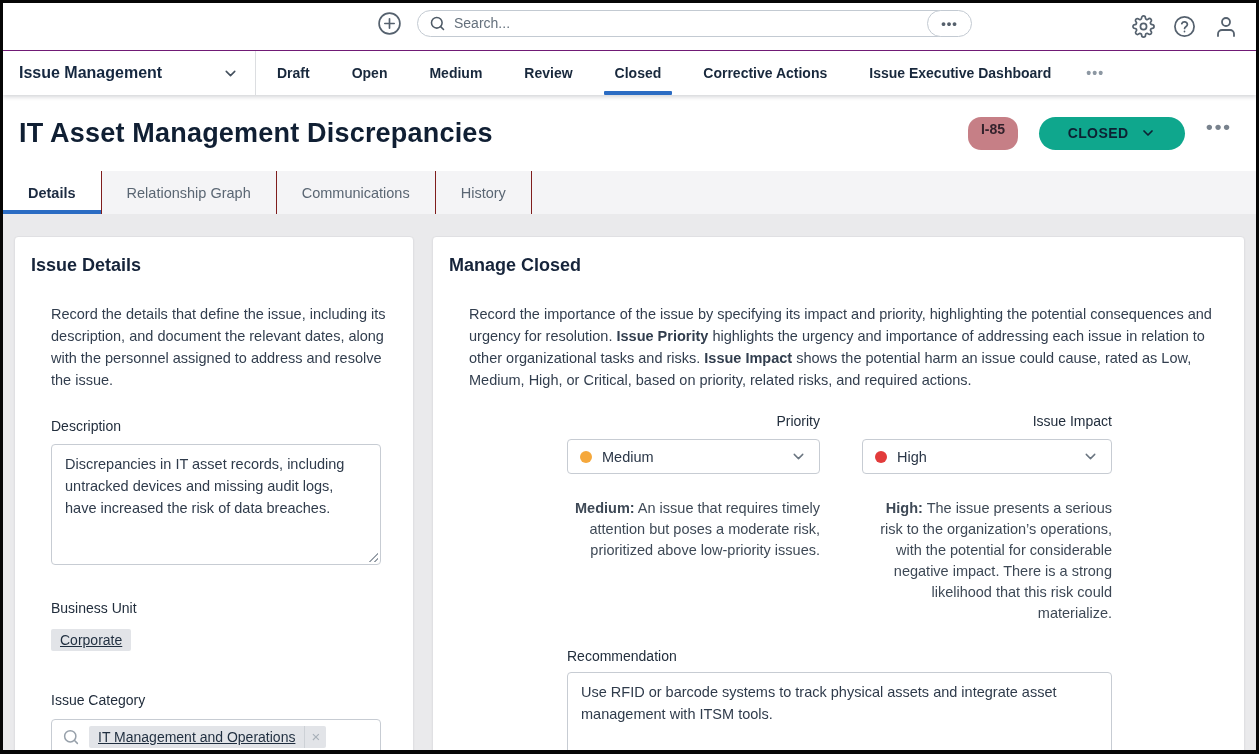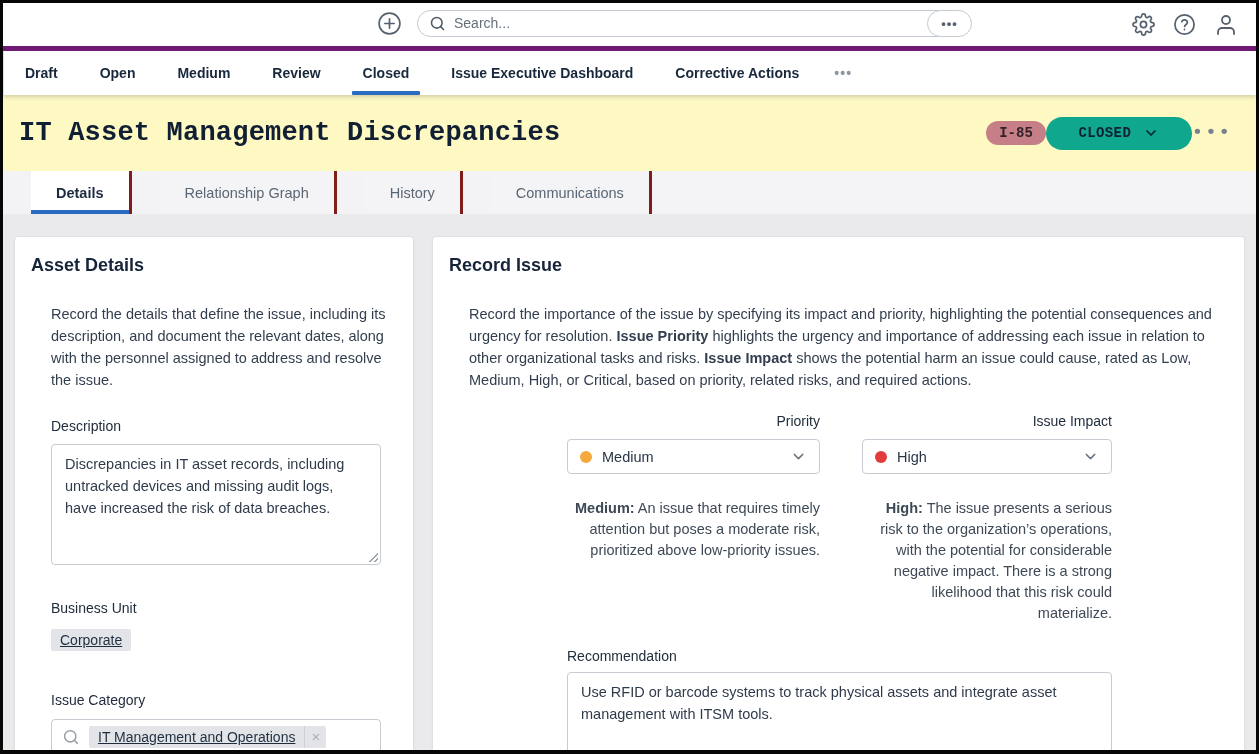--- a/index.html
+++ b/index.html
@@ -3,21 +3,21 @@
 <meta charset="utf-8">
 <style>
   * { margin:0; padding:0; box-sizing:border-box; }
   body { background:#888; font-family:"Liberation Sans", sans-serif; }
   .window{
     width:1259px; height:754px; position:relative; overflow:hidden;
     border:3px solid #060606; border-bottom-width:4px;
     background:#eaeaec; color:#1c2b40;
   }
   
-  .topbar{ height:48px; background:#fff; border-bottom:5px solid #701a75;
+  .topbar{ height:48px; background:#fff; border-bottom:1px solid #701a75;
     display:flex; align-items:center; position:relative; z-index:20;}
   .topbar-center{ position:absolute; left:374px; top:0; height:40px; display:flex; align-items:center; gap:15px;}
   .icon-btn{ display:flex; align-items:center; justify-content:center; cursor:pointer; }
   .searchbar{ position:relative; width:540px; height:27px; border:1px solid #c3cad2; border-radius:14px;
     display:flex; align-items:center; padding:0 40px 0 11px; gap:8px; background:#fff;}
   .searchbar input{ border:none; outline:none; flex:1; font-size:14px; color:#2c3a4a; font-family:inherit; background:transparent;}
   .searchbar input::placeholder{ color:#64707c; }
   .search-more{ position:absolute; right:-16px; top:-1px; height:27px; min-width:45px; background:#fff;
     border:1px solid #c3cad2; border-radius:14px; display:flex; align-items:center; justify-content:center;
     color:#55606c; font-size:13px; font-weight:700; letter-spacing:1px; cursor:pointer;}
@@ -28,32 +28,32 @@
   .app-menu{ width:252px; padding:0 16px; display:flex; align-items:center; justify-content:space-between;
     font-size:16px; font-weight:700; color:#15273f; cursor:pointer;}
   .nav-divider{ width:1px; background:#dcdee1; }
   .nav-tabs{ display:flex; align-items:stretch; }
   .nav-tab{ position:relative; display:flex; align-items:center; padding:0 21px;
     font-size:14px; font-weight:600; color:#18283c; cursor:pointer; white-space:nowrap;text-align:right;}
   .nav-tab .active-bar{ position:absolute; left:10px; right:10px; bottom:0; height:4px; border-radius:1px;}
   .nav-more{ display:flex; align-items:center; padding:0 14px; color:#8d98a3;
     font-weight:700; font-size:14px; letter-spacing:1px; cursor:pointer;}
   
-  .page-header{ height:76px; background:#fef9c3; display:flex; align-items:center; padding:0 24px 0 16px;font-family:Liberation Mono, monospace;}
+  .page-header{ height:76px; background:#ffffff; display:flex; align-items:center; padding:0 24px 0 16px;}
   .page-header h1{ font-size:27px; font-weight:700; color:#101f33; letter-spacing:.2px;}
-  .header-right{ margin-left:auto; display:flex; align-items:center; }
+  .header-right{ margin-left:auto; display:flex; gap:21px;}
   .id-badge{ padding:4px 13px; border-radius:13px; font-size:14px; font-weight:700; color:#33222c;}
   .status-btn{ min-width:146px; height:33px; border-radius:17px; border:none; cursor:pointer;
     display:flex; align-items:center; justify-content:center; gap:12px;
     font-size:14px; font-weight:700; color:#0d2133; letter-spacing:.4px; font-family:inherit;}
   .header-more{ color:#78828d; font-size:19px; font-weight:700; letter-spacing:2px; cursor:pointer; line-height:1;}
   
   .record-tabs{ height:43px; display:flex; align-items:stretch; background:#f3f3f5;}
   .record-tab{ position:relative; display:flex; align-items:center; padding:0 25px;
-    font-size:14.5px; color:#5a6673; background:#f4f4f6; border-right:3px solid #7f1d1d; cursor:pointer;margin-left:28px;}
+    font-size:14.5px; color:#5a6673; background:#f4f4f6; border-right:1px solid #7f1d1d; cursor:pointer;}
   .record-tab.active{ background:#fff; color:#1c2b41; font-weight:700;}
   .record-tab .active-bar{ position:absolute; left:0; right:0; bottom:0; height:4px;}
   .record-tabs .filler{ flex:1; background:#f4f4f6;}
   
   .content{ position:relative; height:550px;}
   .card{ position:absolute; top:22px; background:#fff; border:1px solid #e0e0e3;
     border-radius:4px; box-shadow:0 1px 2px rgba(0,0,0,.06);}
   .card h2{ margin:18px 0 0 16px; font-size:18px; font-weight:700; color:#16243a;}
   .card-issue-details{ left:11px; width:400px; height:660px;}
   .card-manage-issue{ left:429px; width:813px; height:660px;}
@@ -138,32 +138,40 @@
       <span class="icon-btn">
         <svg width="24" height="24" viewBox="0 0 24 24" fill="none" stroke="#55616e" stroke-width="1.8" stroke-linecap="round" stroke-linejoin="round">
           <path d="M20 21v-2a4 4 0 0 0-4-4H8a4 4 0 0 0-4 4v2"></path>
             <circle cx="12" cy="7" r="4"></circle>
         </svg>
       </span>
     </div>
   </header>
 
   <nav class="navbar">
+    <div class="app-menu">
+      <span>Issue Management</span>
+      <span>
+        <svg width="17" height="17" viewBox="0 0 24 24" fill="none" stroke="#44505e" stroke-width="2.2" stroke-linecap="round" stroke-linejoin="round">
+            <polyline points="6 9 12 15 18 9"></polyline>
+          </svg>
+      </span>
+    </div>
     <div class="nav-divider"></div>
     <div class="nav-tabs">
       <span class="nav-tab">Draft</span>
       <span class="nav-tab">Open</span>
       <span class="nav-tab">Medium</span>
       <span class="nav-tab">Review</span>
       <span class="nav-tab">
           <span>Closed</span>
           <span class="active-bar" style="background-color: rgb(43, 108, 195);"></span>
         </span>
+      <span class="nav-tab">Corrective Actions</span>
       <span class="nav-tab">Issue Executive Dashboard</span>
-      <span class="nav-tab">Corrective Actions</span>
       <span class="nav-more">•••</span>
     </div>
   </nav>
 
   <section class="page-header">
     <h1>IT Asset Management Discrepancies</h1>
     <div class="header-right">
       <span class="id-badge" style="background-color: rgb(198, 127, 134);">I-85</span>
       <button class="status-btn" style="background-color: rgb(15, 167, 141);">
         <span>CLOSED</span>
@@ -176,29 +184,29 @@
       <span class="header-more">•••</span>
     </div>
   </section>
 
   <div class="record-tabs">
     <span class="record-tab active">
         <span>Details</span>
         <span class="active-bar" style="background-color: rgb(43, 108, 195);"></span>
       </span>
     <span class="record-tab">Relationship Graph</span>
+    <span class="record-tab">Communications</span>
     <span class="record-tab">History</span>
-    <span class="record-tab">Communications</span>
     <span class="filler"></span>
   </div>
 
   <main class="content">
 
     <section class="card card-issue-details">
-      <h2>Asset Details</h2>
+      <h2>Issue Details</h2>
       <p class="intro">Record the details that define the issue, including its description, and document the relevant dates, along with the personnel assigned to address and resolve the issue.</p>
 
       <div class="field-label f-desc-label">Description</div>
       <div class="ta-wrap f-desc">
         <textarea style="">Discrepancies in IT asset records, including untracked devices and missing audit logs, have increased the risk of data breaches.</textarea>
         <span class="grip"></span>
       </div>
 
       <div class="field-label f-bu-label">Business Unit</div>
       <div class="f-bu-tag">
@@ -217,21 +225,21 @@
         </span>
         <span class="tag">
           <span class="tag-text">IT Management and Operations</span>
           <span class="tag-x">×</span>
         </span>
       </div>
 
     </section>
 
     <section class="card card-manage-issue">
-      <h2>Record Issue</h2>
+      <h2>Manage Closed</h2>
       <p class="intro"><span>Record the importance of the issue by specifying its impact and priority, highlighting the potential consequences and urgency for resolution. </span><span class="b">Issue Priority</span><span> highlights the urgency and importance of addressing each issue in relation to other organizational tasks and risks. </span><span class="b">Issue Impact</span><span> shows the potential harm an issue could cause, rated as Low, Medium, High, or Critical, based on priority, related risks, and required actions.</span></p>
 
       <div class="fields">
         <div class="fcol1">
           <div class="field-label">Priority</div>
           <div class="dropdown">
             <span class="dot" style="background-color: rgb(245, 168, 60);"></span>
             <span class="dd-label">Medium</span>
             <span class="dd-chevron">
               <svg width="17" height="17" viewBox="0 0 24 24" fill="none" stroke="#6a7580" stroke-width="2" stroke-linecap="round" stroke-linejoin="round">

